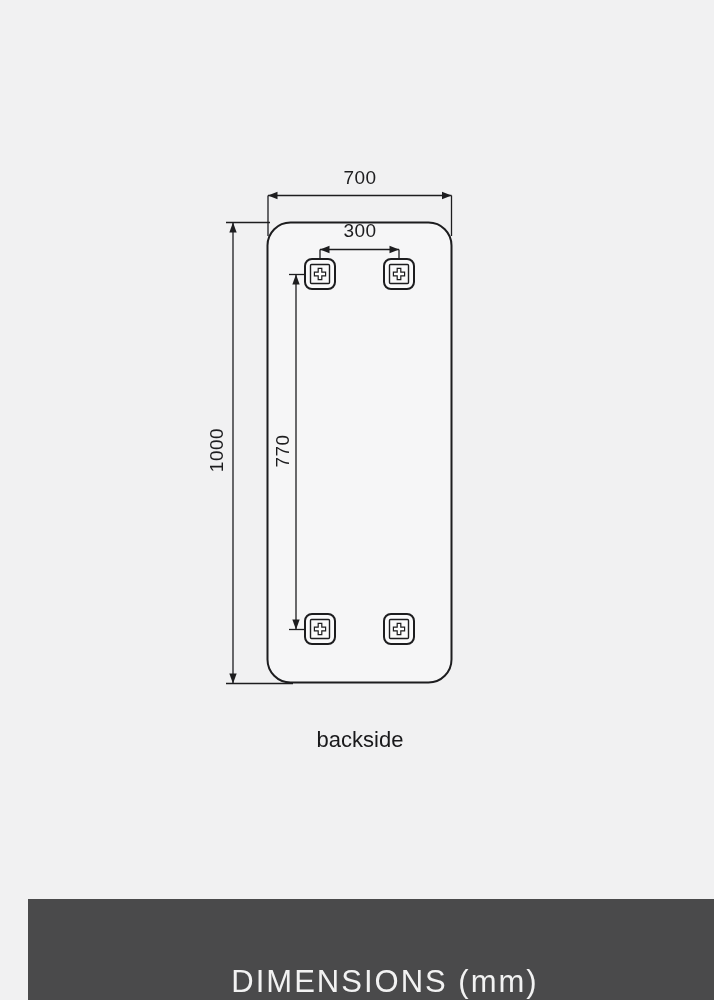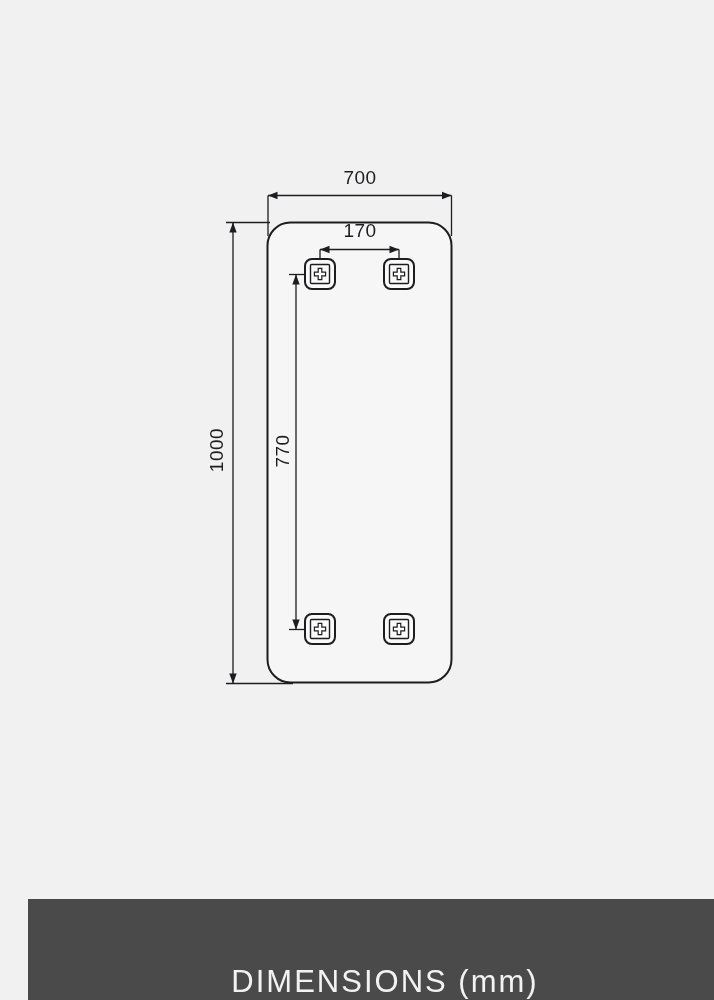--- a/index.html
+++ b/index.html
@@ -148,23 +148,24 @@
       <path class="dimline" d="M296,274.5 V629.5"></path>
       <path class="dimline" d="M289,274.5 H305"></path>
       <path class="dimline" d="M289,629.5 H305"></path>
       <path class="arrow" d="M296,274.5 L292.3,284.5 299.7,284.5 Z"></path>
       <path class="arrow" d="M296,629.5 L292.3,619.5 299.7,619.5 Z"></path>
     </g>
   </svg>
 
   <span class="dim-label" style="left:310px; top:167px;">700</span>
 
-  <span class="dim-label" style="left:310px; top:220px;">170</span>
+  <span class="dim-label" style="left:310px; top:220px;">300</span>
 
   <span class="dim-label vertical" style="left:167px; top:439px;">1000</span>
 
   <span class="dim-label vertical" style="left:233px; top:440px;">770</span>
 
+  <span class="caption">backside</span>
 </div>
 
 <div class="footer">
   <span class="footer-title">DIMENSIONS (mm)</span>
 </div>
 
 </body></html>

